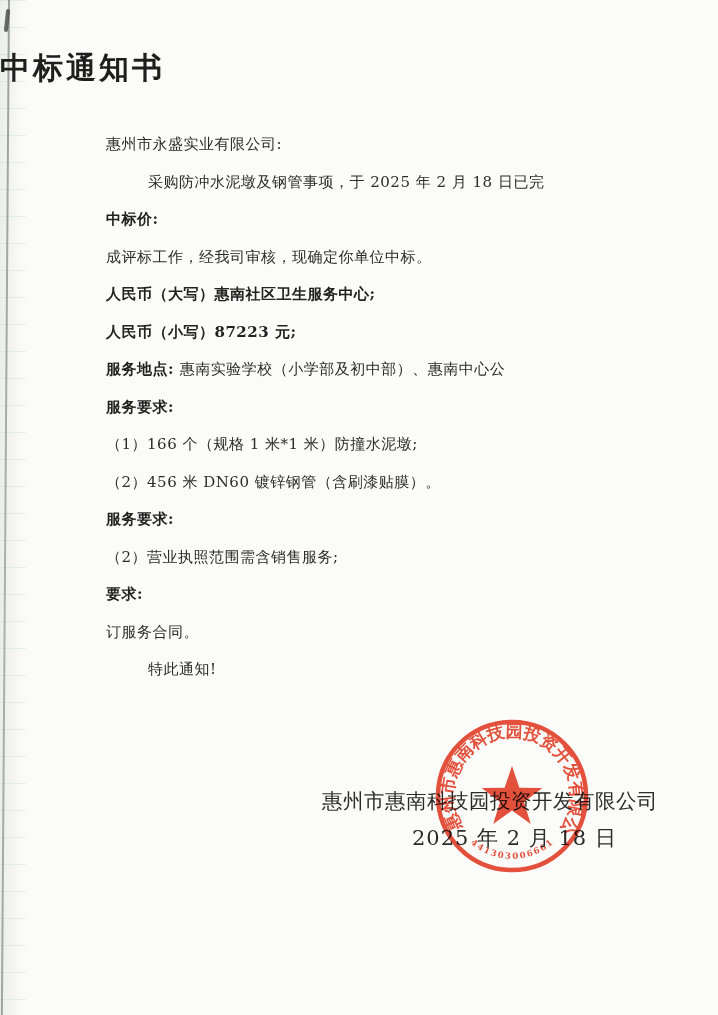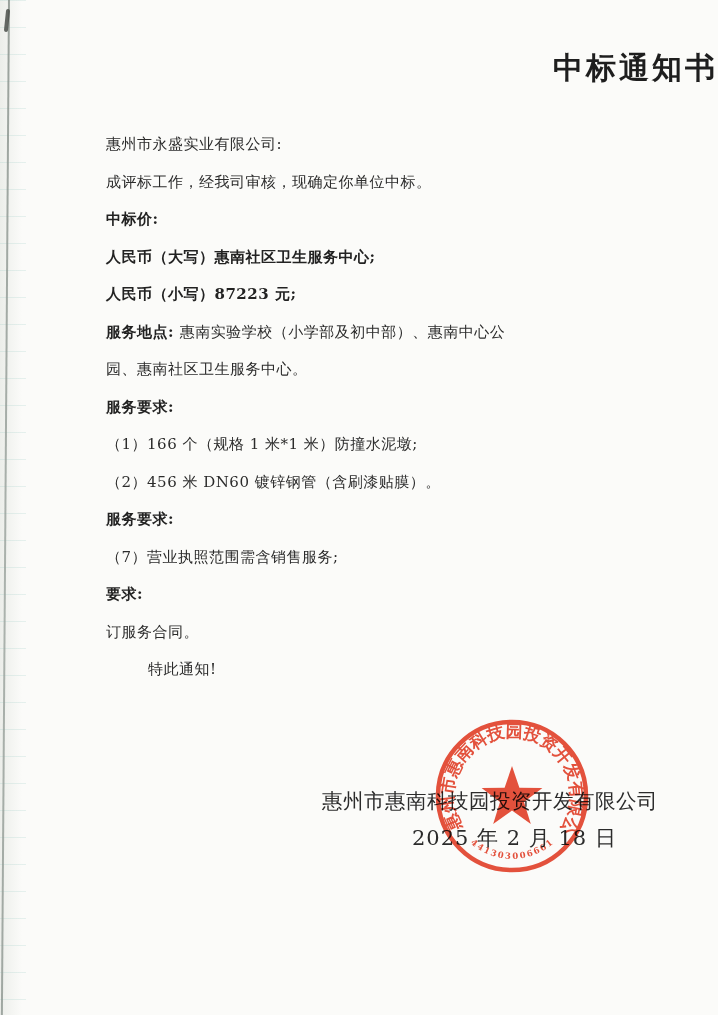--- a/index.html
+++ b/index.html
@@ -30,21 +30,21 @@
     opacity: 0.8;
   }
   .smudge {
     position: absolute; left: 5px; top: 9px; width: 4px; height: 23px;
     background: #4a4f4a; border-radius: 2px;
     transform: rotate(6deg); opacity: 0.85;
   }
 
   .title {
     position: absolute; left: 0; top: 48px; width: 100%;
-    margin: 0; text-align: right;
+    margin: 0; text-align: left;
     font-size: 30px; font-weight: 700; letter-spacing: 3px;
     color: #1e1e1e;
   }
 
   .doc-body {
     position: absolute; left: 106px; top: 126px; width: 545px;
     font-size: 15px; letter-spacing: 0.5px;
   }
   .doc-line {
     height: 37.5px; line-height: 37.5px;
@@ -77,31 +77,31 @@
 <div class="page">
 
   <div class="edge-strip"></div>
   <div class="edge-line"></div>
   <div class="smudge"></div>
 
   <h1 class="title">中标通知书</h1>
 
   <div class="doc-body">
       <div class="doc-line"><span>惠州市永盛实业有限公司:</span></div>
+      <div class="doc-line" style="padding-left: 42px;"><span>采购防冲水泥墩及钢管事项，于 2025 年 2 月 18 日已完</span></div>
+      <div class="doc-line"><span class="bold">中标价:</span></div>
       <div class="doc-line"><span>成评标工作，经我司审核，现确定你单位中标。</span></div>
-      <div class="doc-line"><span class="bold">中标价:</span></div>
       <div class="doc-line"><span class="bold">人民币（大写）惠南社区卫生服务中心;</span></div>
       <div class="doc-line"><span class="bold">人民币（小写）87223 元;</span></div>
       <div class="doc-line"><span class="bold">服务地点: </span><span>惠南实验学校（小学部及初中部）、惠南中心公</span></div>
-      <div class="doc-line"><span>园、惠南社区卫生服务中心。</span></div>
       <div class="doc-line"><span class="bold">服务要求:</span></div>
       <div class="doc-line"><span>（1）166 个（规格 1 米*1 米）防撞水泥墩;</span></div>
       <div class="doc-line"><span>（2）456 米 DN60 镀锌钢管（含刷漆贴膜）。</span></div>
       <div class="doc-line"><span class="bold">服务要求:</span></div>
-      <div class="doc-line"><span>（7）营业执照范围需含销售服务;</span></div>
+      <div class="doc-line"><span>（2）营业执照范围需含销售服务;</span></div>
       <div class="doc-line"><span class="bold">要求:</span></div>
       <div class="doc-line"><span>订服务合同。</span></div>
       <div class="doc-line" style="padding-left: 42px;"><span>特此通知!</span></div>
     </div>
 
   <div class="sig-company">惠州市惠南科技园投资开发有限公司</div>
   <div class="sig-date">2025 年 2 月 18 日</div>
 
   <svg class="stamp" viewBox="0 0 164 164" xmlns="http://www.w3.org/2000/svg">
     <circle class="seal-stroke" cx="82" cy="82" r="74" stroke-width="4.5"></circle>

